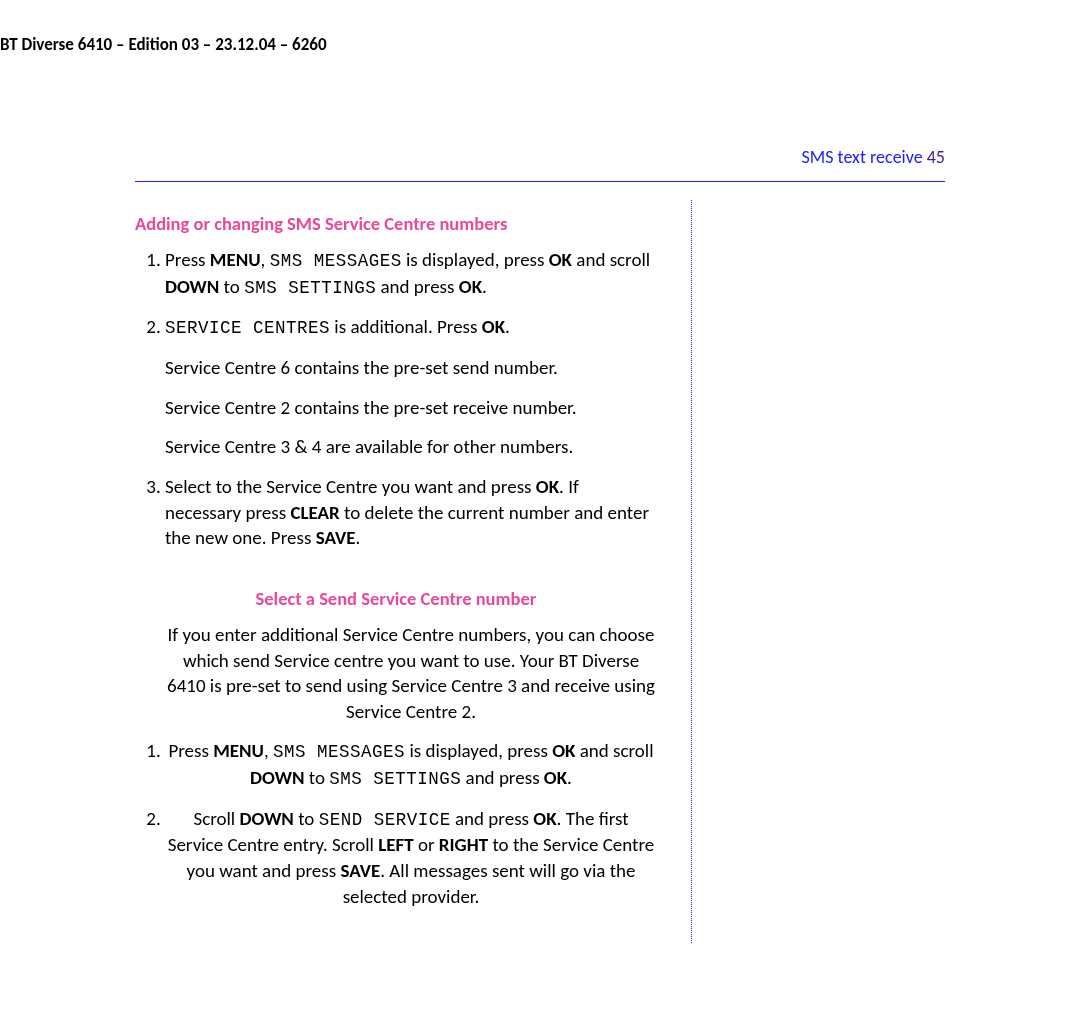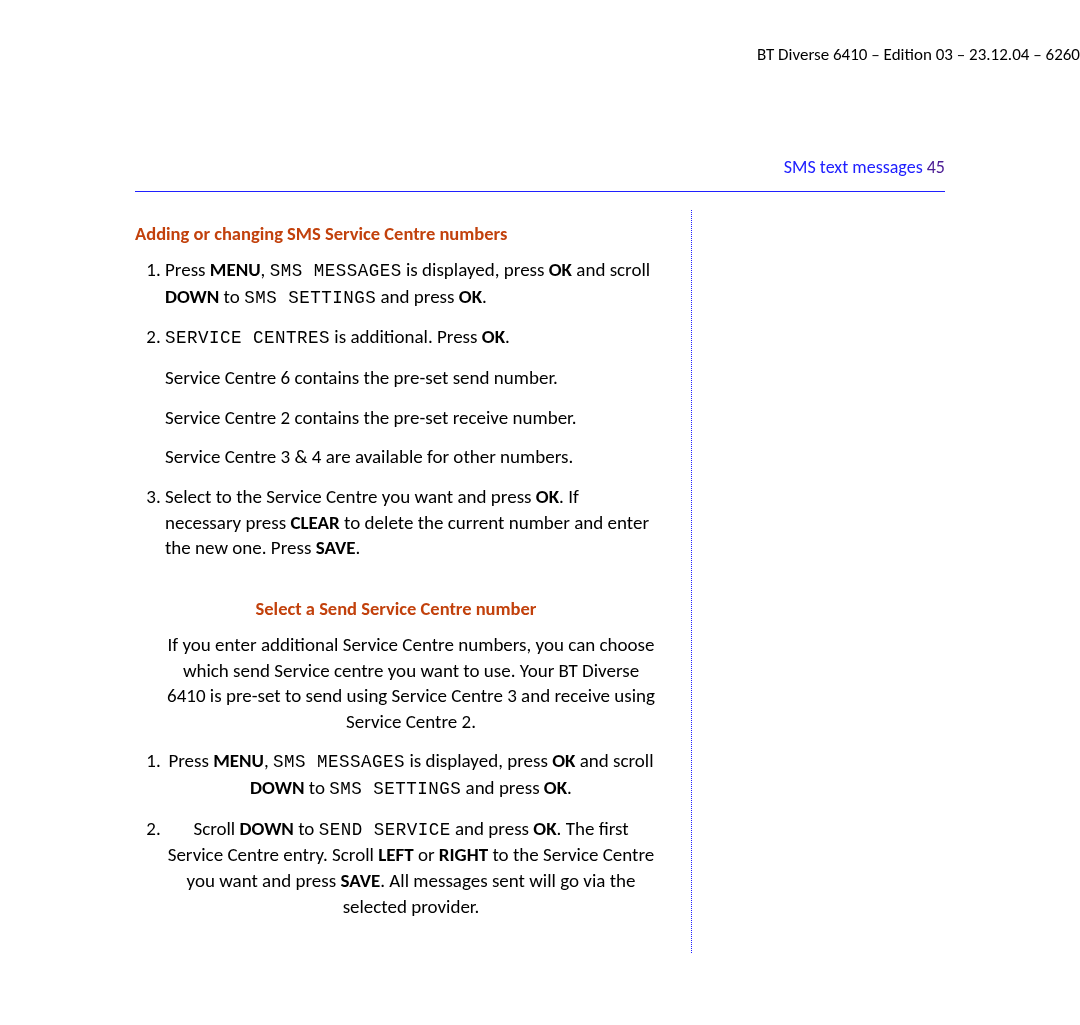--- a/index.html
+++ b/index.html
@@ -8,24 +8,25 @@
     background: #ffffff;
     font-family: "Gill Sans", "Gill Sans MT", Calibri, "Trebuchet MS", sans-serif;
     font-size: 19px;
     color: #000000;
     width: 1080px;
     height: 1025px;
     position: relative;
     line-height: 1.35;
   }
   .top-header {
-    text-align: right;
-    padding-top: 44px;
+    text-align: left;
+    padding-top: 34px;
     font-size: 17px;
     color: #000;
+    font-weight: bold;
   }
   .page-header {
     width: 810px;
     margin: 88px auto 0;
     text-align: right;
     padding-bottom: 12px;
     border-bottom: 1px solid #2020ff;
     font-size: 18px;
   }
   .page-header .section-title { color: #2020ff; }
@@ -42,21 +43,21 @@
     padding-right: 34px;
     border-right: 1px dotted #2020ff;
     padding-top: 12px;
   }
   .right-col { flex: 1; }
 
   h2.sub {
     font-size: 18.5px;
     font-weight: 700;
     margin: 0 0 10px 0;
-    color: #c2410c;
+    color: #ec4899;
   }
   ol {
     margin: 0;
     padding: 0 0 0 30px;
     list-style-position: outside;
   }
   ol li {
     margin: 0 0 14px 0;
   }
   .intro-para { margin: 0 0 14px 30px; }
@@ -68,21 +69,21 @@
 
   
   .left-col .section2 { margin-top: 36px; text-align: center; }
 </style>
 </head>
 <body>
 
 <div class="top-header">BT Diverse 6410 – Edition 03 – 23.12.04 – 6260</div>
 
 <div class="page-header">
-  <span class="section-title">SMS text messages</span>
+  <span class="section-title">SMS text receive</span>
   <span class="page-num">45</span>
 </div>
 
 <div class="content">
   <div class="left-col">
 
     <div class="section-block">
       <h2 class="sub">Adding or changing SMS Service Centre numbers</h2>
 
       <ol start="1">

